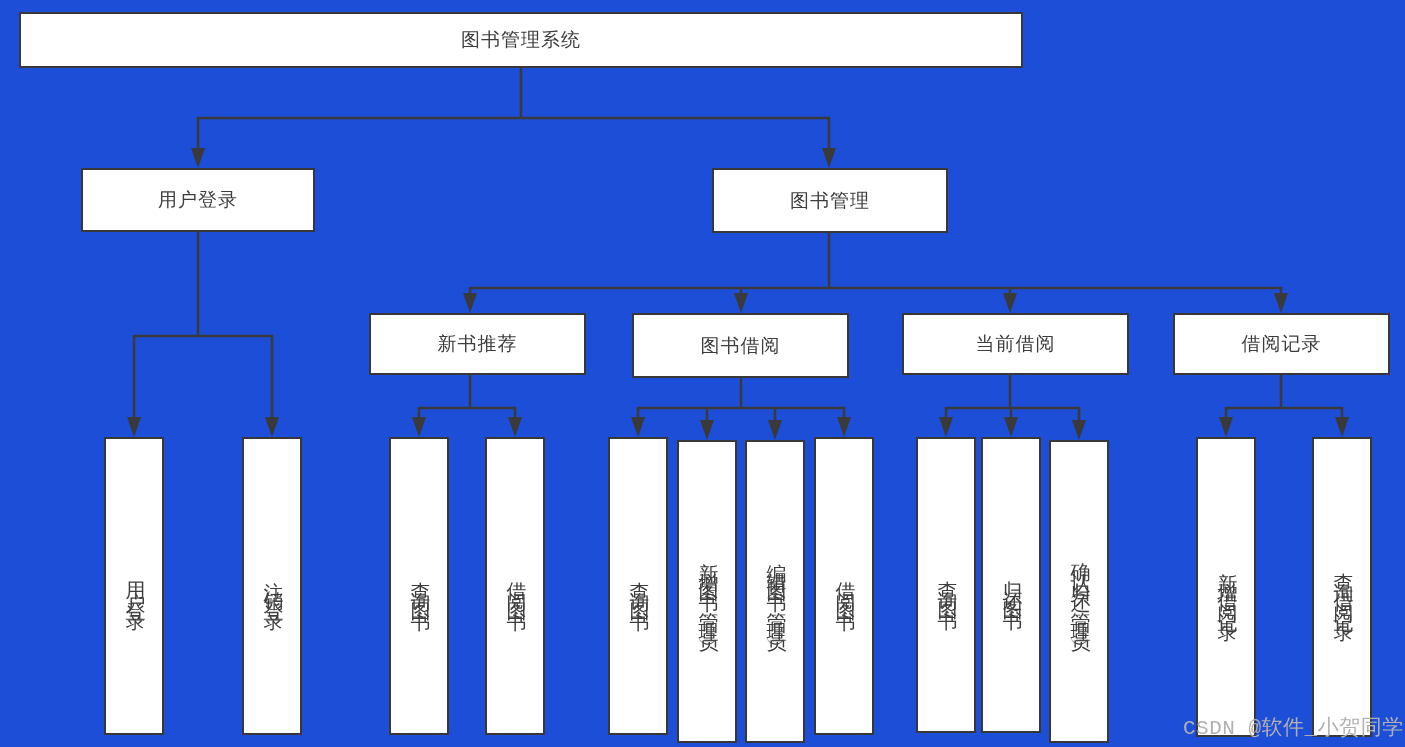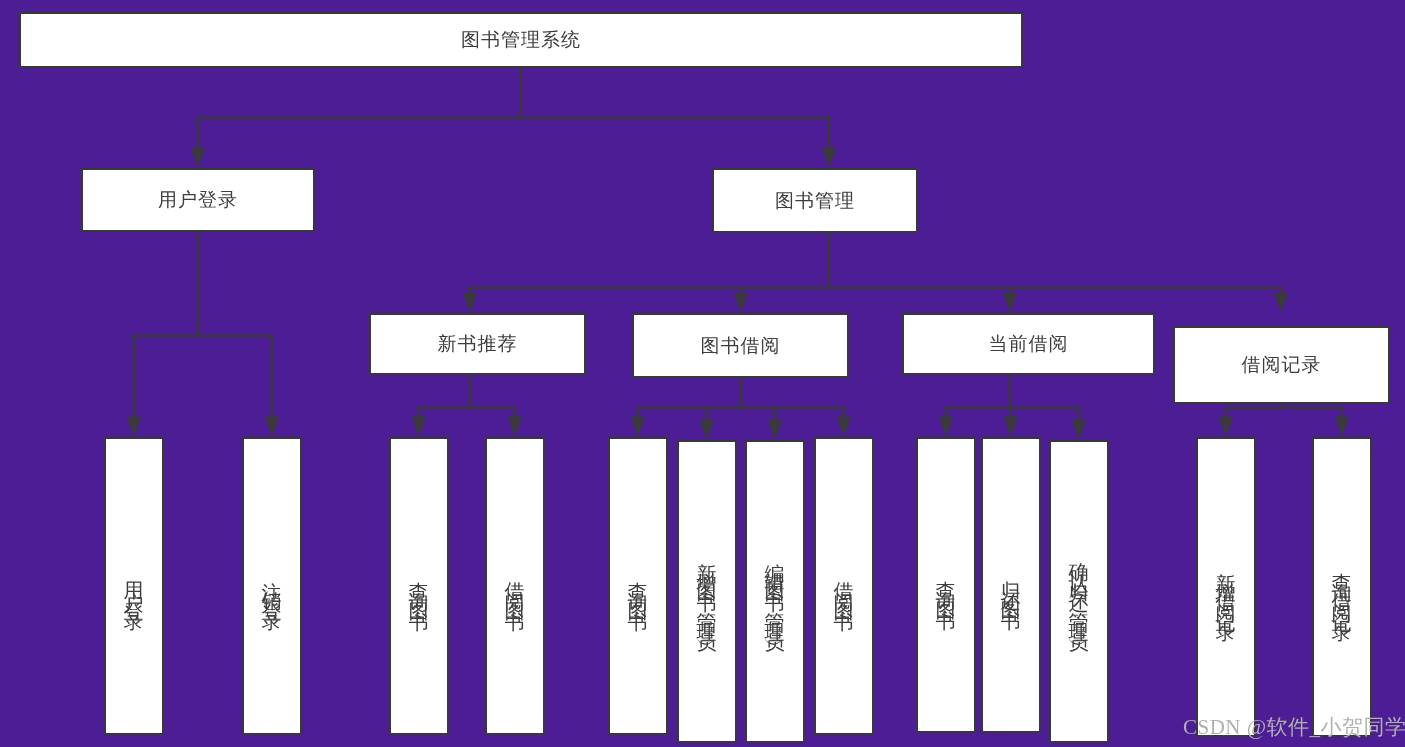--- a/index.html
+++ b/index.html
@@ -1,21 +1,21 @@
 <!DOCTYPE html>
 <html><head>
 <meta charset="utf-8">
 <style>
   html, body { margin: 0; padding: 0; background: #ffffff; }
   .canvas {
     position: relative;
     width: 1405px;
     height: 747px;
-    background: #4c1d95;
-    font-family: Liberation Serif, serif;
+    background: #1d4ed8;
+    font-family: Liberation Mono, monospace;
     overflow: hidden;
   }
   .wires {
     position: absolute;
     left: 0; top: 0;
     width: 1405px; height: 747px;
     z-index: 1;
   }
   .node {
     position: absolute;
@@ -132,34 +132,34 @@
     </g>
   </svg>
 
   <div class="node h" style="left:19px; top:12px; width:1004px; height:56px;">
     <span>图书管理系统</span>
   </div>
 
   <div class="node h" style="left:81px; top:168px; width:234px; height:64px;">
     <span>用户登录</span>
   </div>
-  <div class="node h" style="left:712px; top:168px; width:206px; height:65px;">
+  <div class="node h" style="left:712px; top:168px; width:236px; height:65px;">
     <span>图书管理</span>
   </div>
 
   <div class="node h" style="left:361px; top:313px; width:217px; height:62px;margin-left:8px;">
     <span>新书推荐</span>
   </div>
   <div class="node h" style="left:632px; top:313px; width:217px; height:65px;">
     <span>图书借阅</span>
   </div>
-  <div class="node h" style="left:902px; top:313px; width:253px; height:62px;">
+  <div class="node h" style="left:902px; top:313px; width:227px; height:62px;">
     <span>当前借阅</span>
   </div>
-  <div class="node h" style="left:1173px; top:326px; width:217px; height:78px;">
+  <div class="node h" style="left:1173px; top:313px; width:217px; height:62px;">
     <span>借阅记录</span>
   </div>
 
   <div class="node leaf" style="left:104px; top:437px; width:60px; height:298px;">
     <span class="vtext">用户登录</span>
   </div>
   <div class="node leaf" style="left:242px; top:437px; width:60px; height:298px;">
     <span class="vtext">注销登录</span>
   </div>
 

